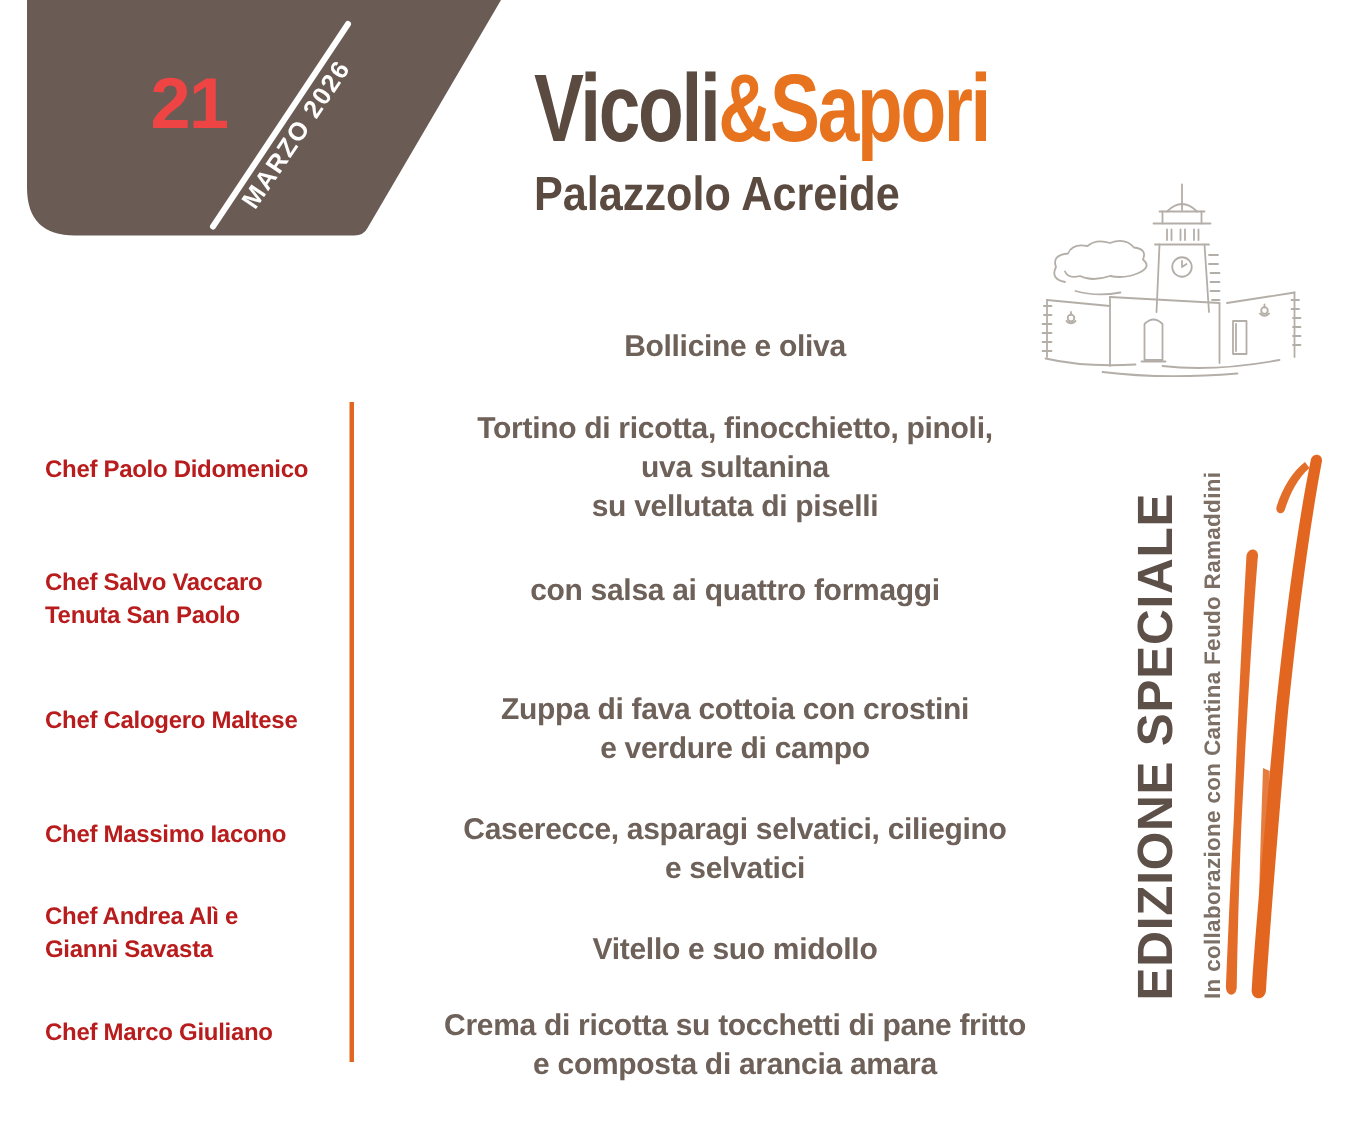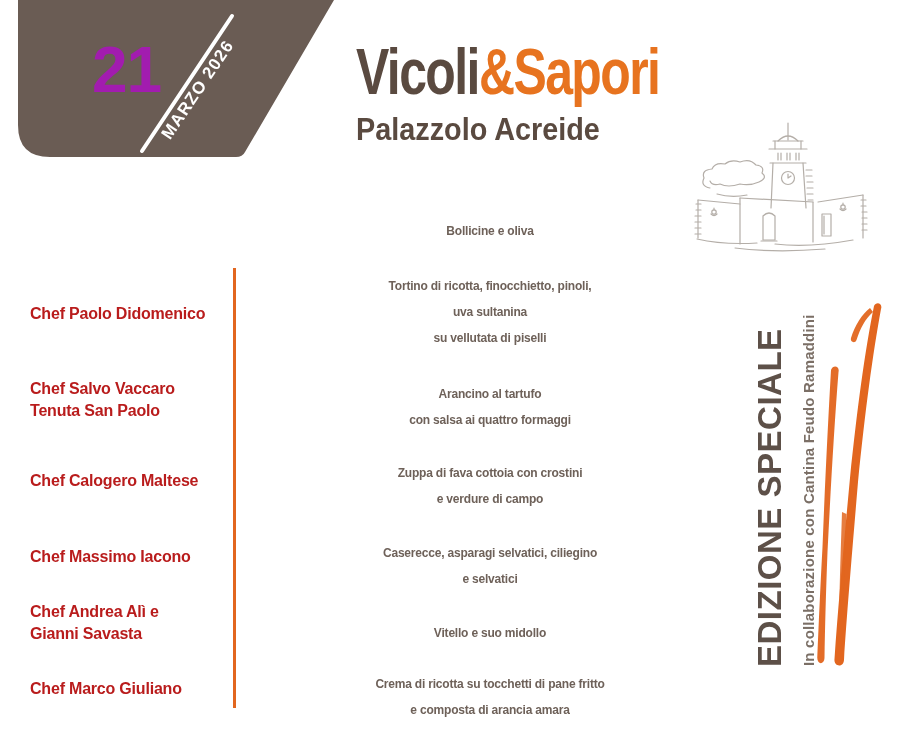--- a/index.html
+++ b/index.html
@@ -4,21 +4,21 @@
 <style>
   html,body{margin:0;padding:0;background:#ffffff;}
   .page{
     position:relative;width:900px;height:754px;background:#ffffff;overflow:hidden;
     font-family:"Liberation Sans", sans-serif;
   }
   
   .badge-svg{position:absolute;left:0;top:0;}
   .badge-day{
     position:absolute;left:92px;top:38px;width:68px;text-align:center;
-    font-size:64px;font-weight:700;color:#a21caf;line-height:64px;letter-spacing:-1px;
+    font-size:48px;font-weight:700;color:#ef4444;line-height:64px;letter-spacing:-1px;
   }
   .badge-month{
     position:absolute;left:132px;top:80px;width:132px;text-align:center;
     font-size:17px;font-weight:700;color:#ffffff;letter-spacing:1px;
     transform:rotate(-56deg);transform-origin:center;white-space:nowrap;
   }
   
   .logo{position:absolute;left:356px;top:40px;}
   .logo-title{
     font-size:64px;font-weight:700;line-height:1;letter-spacing:-2px;white-space:nowrap;
@@ -36,21 +36,21 @@
   .divider{position:absolute;left:233px;top:268px;width:3px;height:440px;background:#e2661f;}
   
   .chef{
     position:absolute;left:30px;width:205px;font-size:16px;font-weight:700;
     color:#b91c1c;line-height:22px;letter-spacing:-0.2px;
   }
   .ch1{top:303px}.ch2{top:378px}.ch3{top:470px}.ch4{top:546px}.ch5{top:601px}.ch6{top:678px}
   
   .course{
     position:absolute;left:245px;width:490px;text-align:center;
-    font-size:12px;font-weight:700;color:#6e6159;line-height:26px;letter-spacing:-0.2px;
+    font-size:20px;font-weight:700;color:#6e6159;line-height:26px;letter-spacing:-0.2px;
   }
   .c1{top:218px}.c2{top:273px}.c3{top:381px}.c4{top:460px}.c5{top:540px}.c6{top:620px}.c7{top:671px}
   
   .edition-title{
     position:absolute;left:751px;top:305px;height:362px;
     writing-mode:vertical-rl;transform:rotate(180deg);
     font-size:33px;font-weight:700;color:#5d5048;letter-spacing:0.5px;white-space:nowrap;
   }
   .edition-sub{
     position:absolute;left:800px;top:314px;height:352px;
@@ -150,21 +150,20 @@
   <div>
     <div class="course c1">
       <div>Bollicine e oliva</div>
     </div>
     <div class="course c2">
       <div>Tortino di ricotta, finocchietto, pinoli,</div>
       <div>uva sultanina</div>
       <div>su vellutata di piselli</div>
     </div>
     <div class="course c3">
-      <div>Arancino al tartufo</div>
       <div>con salsa ai quattro formaggi</div>
     </div>
     <div class="course c4">
       <div>Zuppa di fava cottoia con crostini</div>
       <div>e verdure di campo</div>
     </div>
     <div class="course c5">
       <div>Caserecce, asparagi selvatici, ciliegino</div>
       <div>e selvatici</div>
     </div>

